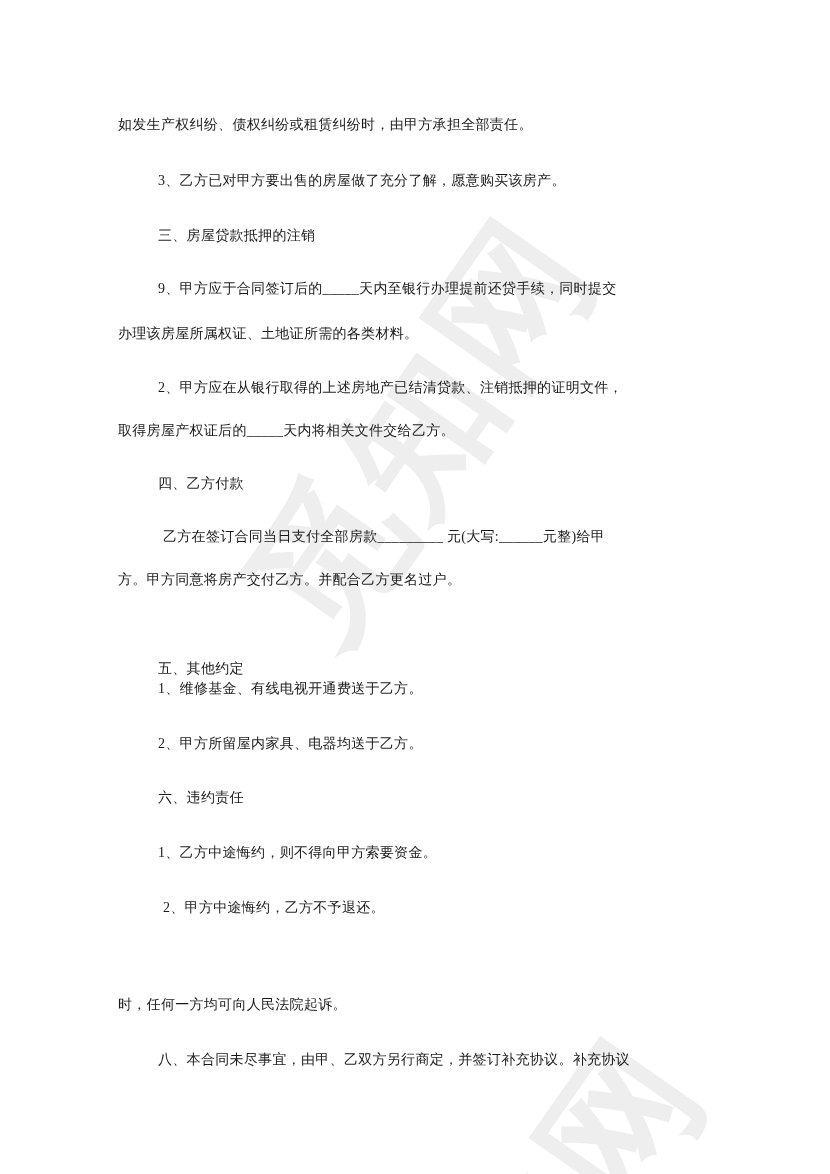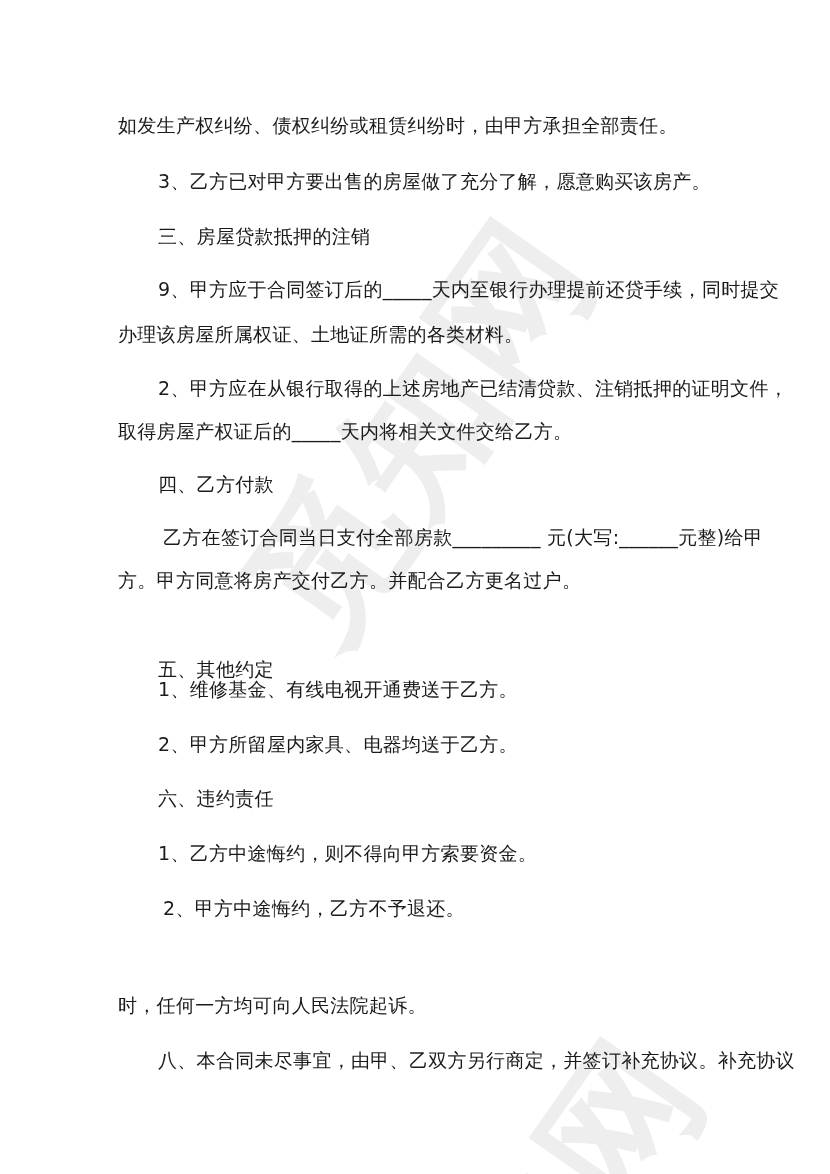--- a/index.html
+++ b/index.html
@@ -32,25 +32,26 @@
     transform: rotate(-55deg);
     transform-origin: center center;
     pointer-events: none;
     z-index: 0;
     font-family: "DejaVu Sans", sans-serif;
   }
   .wm1 { left: 190px; top: 330px; }
   .wm2 { left: 300px; top: 1150px; }
   .line {
     position: absolute;
-    font-size: 19px;
+    font-size: 14px;
     line-height: 22px;
     white-space: nowrap;
     z-index: 1;
     letter-spacing: 0.3px;
+    font-family: Liberation Serif, serif;
   }
   .l0 { left: 118px; }
   .l1 { left: 158px; }
   .l1b { left: 163px; }
 </style>
 </head>
 <body>
 
 <div class="page">
 

